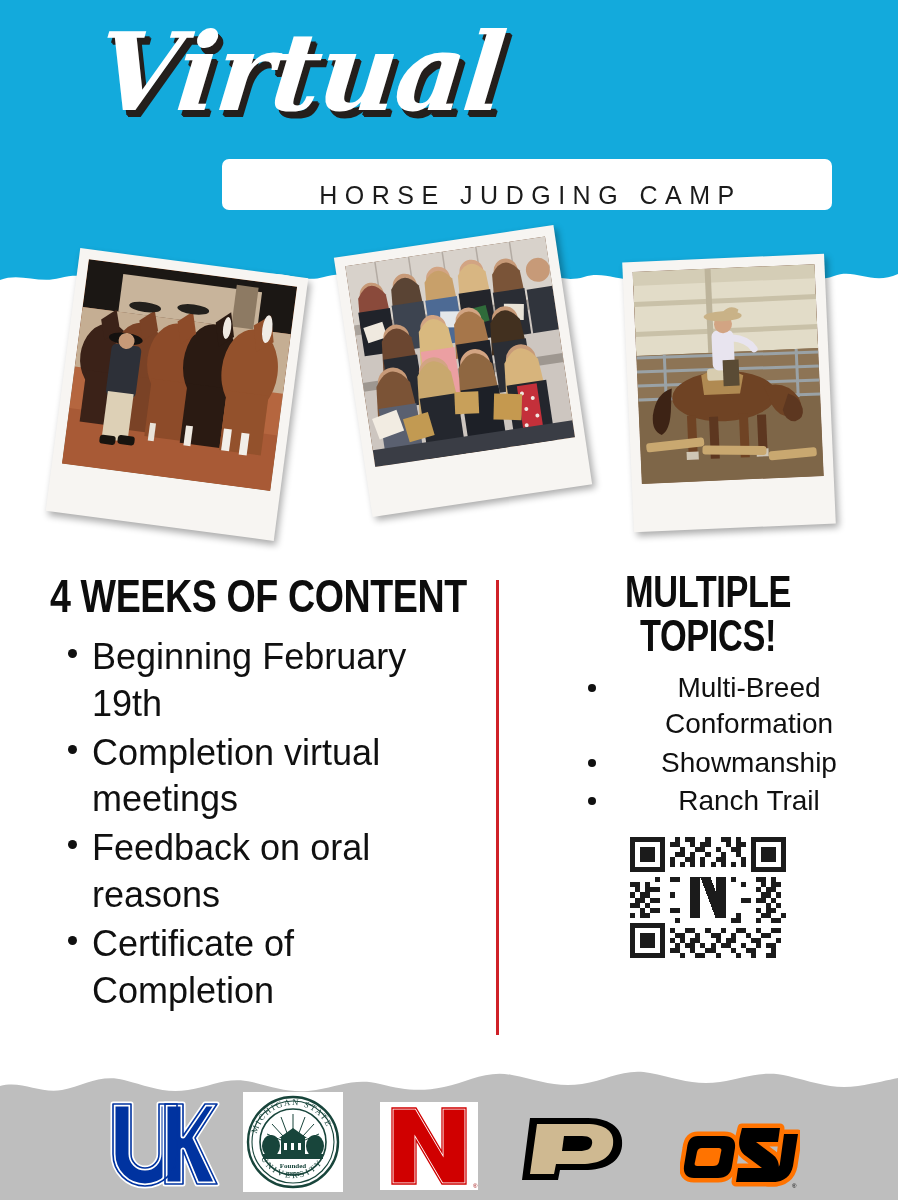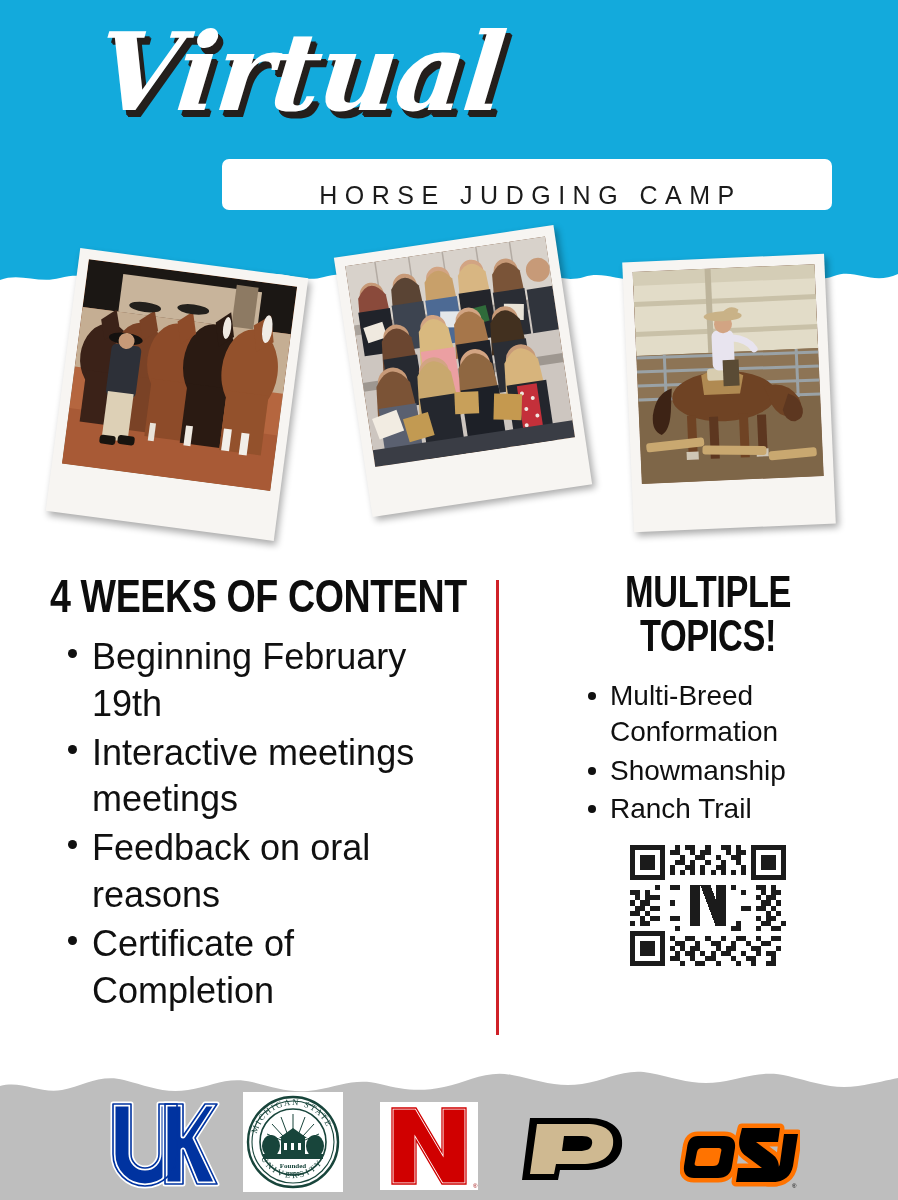--- a/index.html
+++ b/index.html
@@ -134,22 +134,22 @@
   }
   #col-right .section-head{
     font-size:44px;
     line-height:1.0;
     transform:scaleX(0.78);
     transform-origin:center center;
     white-space:normal;
     text-align:center;
   }
   #col-right ul.bullets{
-    margin-top:20px;
-    text-align:left;
+    margin-top:12px;
+    text-align:center;
     padding-left:52px;
   }
   #col-right ul.bullets li{
     font-size:28px;
     line-height:1.30;
     padding-left:30px;
   }
   #col-right ul.bullets li::before{
     left:8px; top:14px; width:8px; height:8px;
   }
@@ -413,21 +413,21 @@
 </div>
 
 <div id="content">
 
   <div id="divider"></div>
 
   <div id="col-left">
     <div class="section-head">4 WEEKS OF CONTENT</div>
     <ul class="bullets">
       <li>Beginning February 19th</li>
-      <li>Interactive meetings meetings</li>
+      <li>Completion virtual meetings</li>
       <li>Feedback on oral reasons</li>
       <li>Certificate of Completion</li>
     </ul>
   </div>
 
   <div id="col-right">
     <div class="section-head">MULTIPLE TOPICS!</div>
     <ul class="bullets">
       <li>Multi-Breed Conformation</li>
       <li>Showmanship</li>

